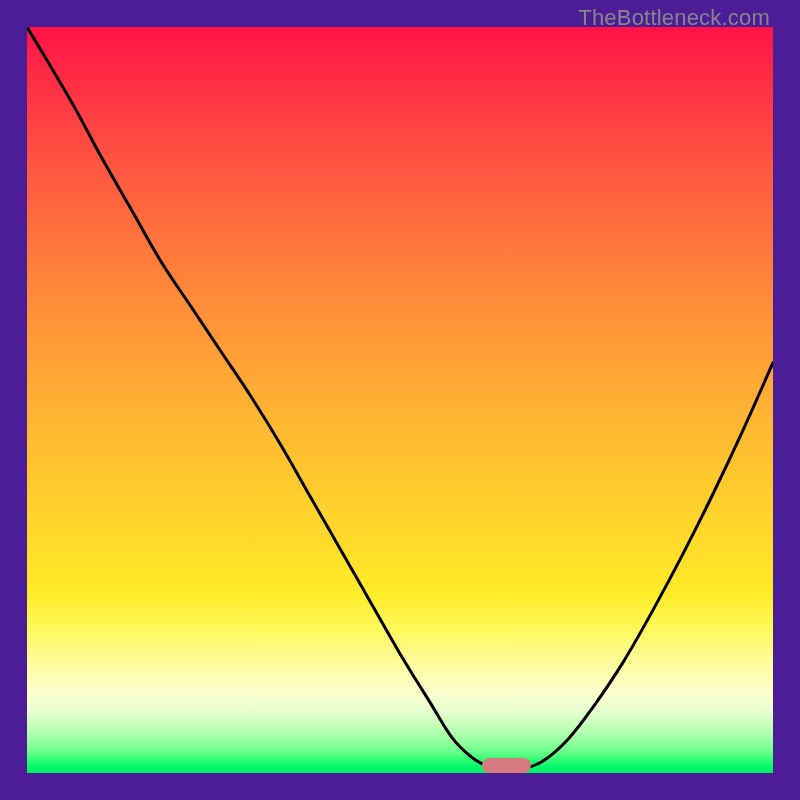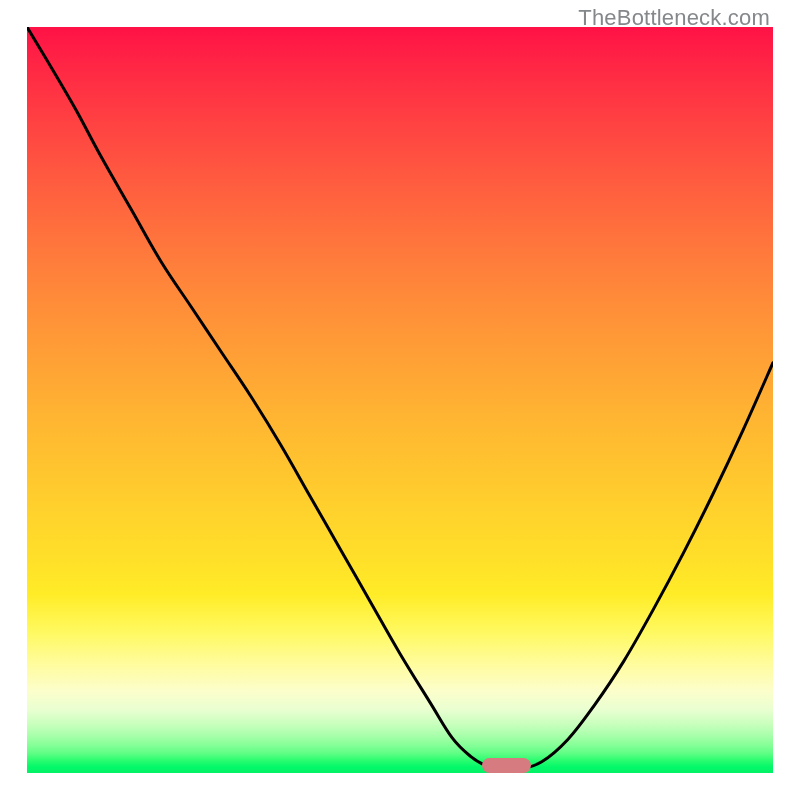--- a/index.html
+++ b/index.html
@@ -8,21 +8,21 @@
     width: 800px;
     height: 800px;
     overflow: hidden;
     background: #000;
     font-family: Arial, Helvetica, sans-serif;
   }
   .frame {
     position: relative;
     width: 800px;
     height: 800px;
-    background: #ffffff;
+    background: #4c1d95;
   }
   .plot-area {
     position: absolute;
     left: 27px;
     top: 27px;
     width: 746px;
     height: 746px;
     
     background: linear-gradient(
       to bottom,

